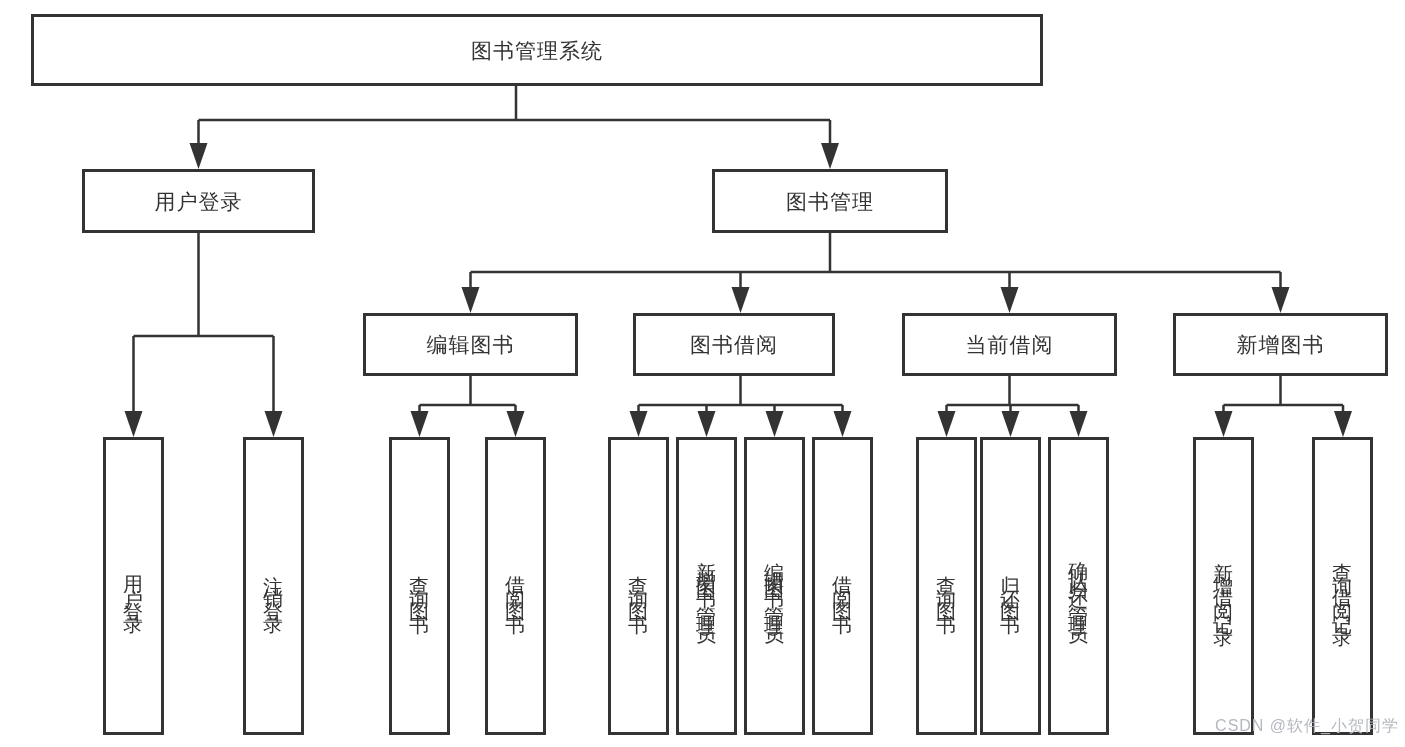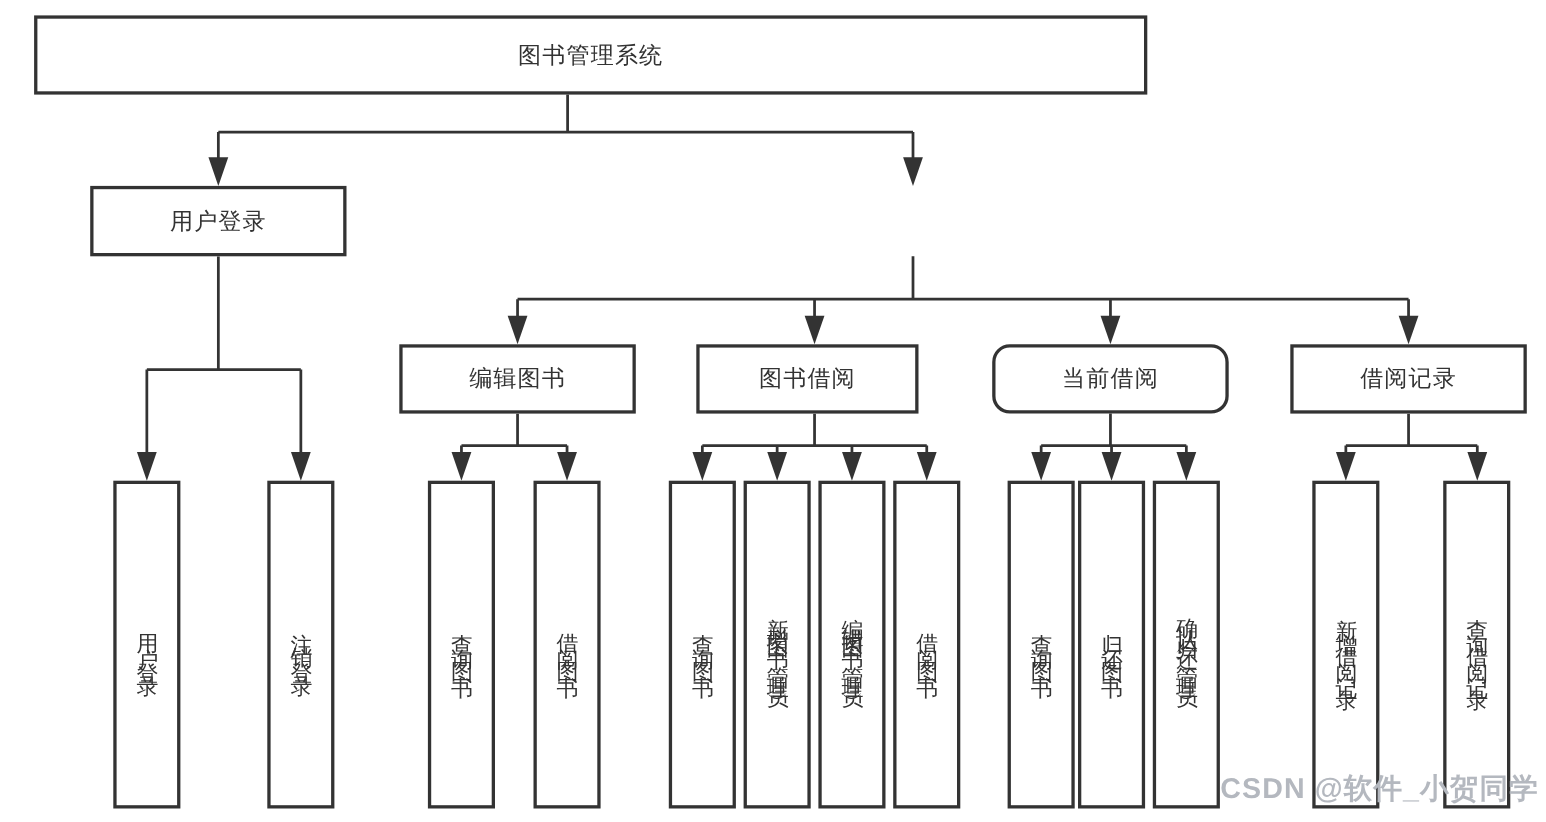--- a/index.html
+++ b/index.html
@@ -19,22 +19,22 @@
   .leaf{
     position:absolute;box-sizing:border-box;border:3px solid var(--line);
     background:var(--background);top:437px;width:61px;height:298px;
     display:flex;align-items:center;justify-content:center;
   }
   .leaf-label{
     writing-mode:vertical-rl;text-orientation:mixed;
     font-size:20px;line-height:1;letter-spacing:9px;color:var(--text);white-space:nowrap;
   }
   .watermark{
-    position:absolute;right:6px;top:699px;font-size:26px;letter-spacing:1px;
-    color:var(--watermark);z-index:5;font-weight:bold;
+    position:absolute;right:6px;top:716px;font-size:16px;letter-spacing:1px;
+    color:var(--watermark);z-index:5;
   }
 </style>
 </head>
 <body>
 
 <div class="canvas">
 
   <svg class="connectors" viewBox="0 0 1405 747" xmlns="http://www.w3.org/2000/svg">
     <defs>
       <polygon id="ah" points="-9,-26 9,-26 0,0" fill="currentColor"></polygon>
@@ -64,25 +64,26 @@
     <use href="#ah" x="946.5" y="437"></use>
     <use href="#ah" x="1010.5" y="437"></use>
     <use href="#ah" x="1078.5" y="437"></use>
     <use href="#ah" x="1223.5" y="437"></use>
     <use href="#ah" x="1343" y="437"></use>
   </svg>
 
   <div class="box" style="left:10px;top:14px;width:1012px;height:72px;margin-left:21px;">图书管理系统</div>
 
   <div class="box" style="left:82px;top:169px;width:233px;height:64px;">用户登录</div>
+  <div class="box" style="left:712px;top:169px;width:236px;height:64px;">图书管理</div>
 
   <div class="box" style="left:363px;top:313px;width:215px;height:63px;">编辑图书</div>
   <div class="box" style="left:633px;top:313px;width:202px;height:63px;">图书借阅</div>
-  <div class="box" style="left:902px;top:313px;width:215px;height:63px;border-radius:16px;">当前借阅</div>
-  <div class="box" style="left:1173px;top:313px;width:215px;height:63px;">借阅记录</div>
+  <div class="box" style="left:902px;top:313px;width:215px;height:63px;">当前借阅</div>
+  <div class="box" style="left:1173px;top:313px;width:215px;height:63px;">新增图书</div>
 
   <div class="leaf" style="left:103px;">
     <span class="leaf-label" style="letter-spacing: 13px;">用户登录</span>
   </div>
   <div class="leaf" style="left:243px;">
     <span class="leaf-label" style="letter-spacing: 13px;">注销登录</span>
   </div>
 
   <div class="leaf" style="left:389px;">
     <span class="leaf-label" style="letter-spacing: 13px;">查询图书</span>

